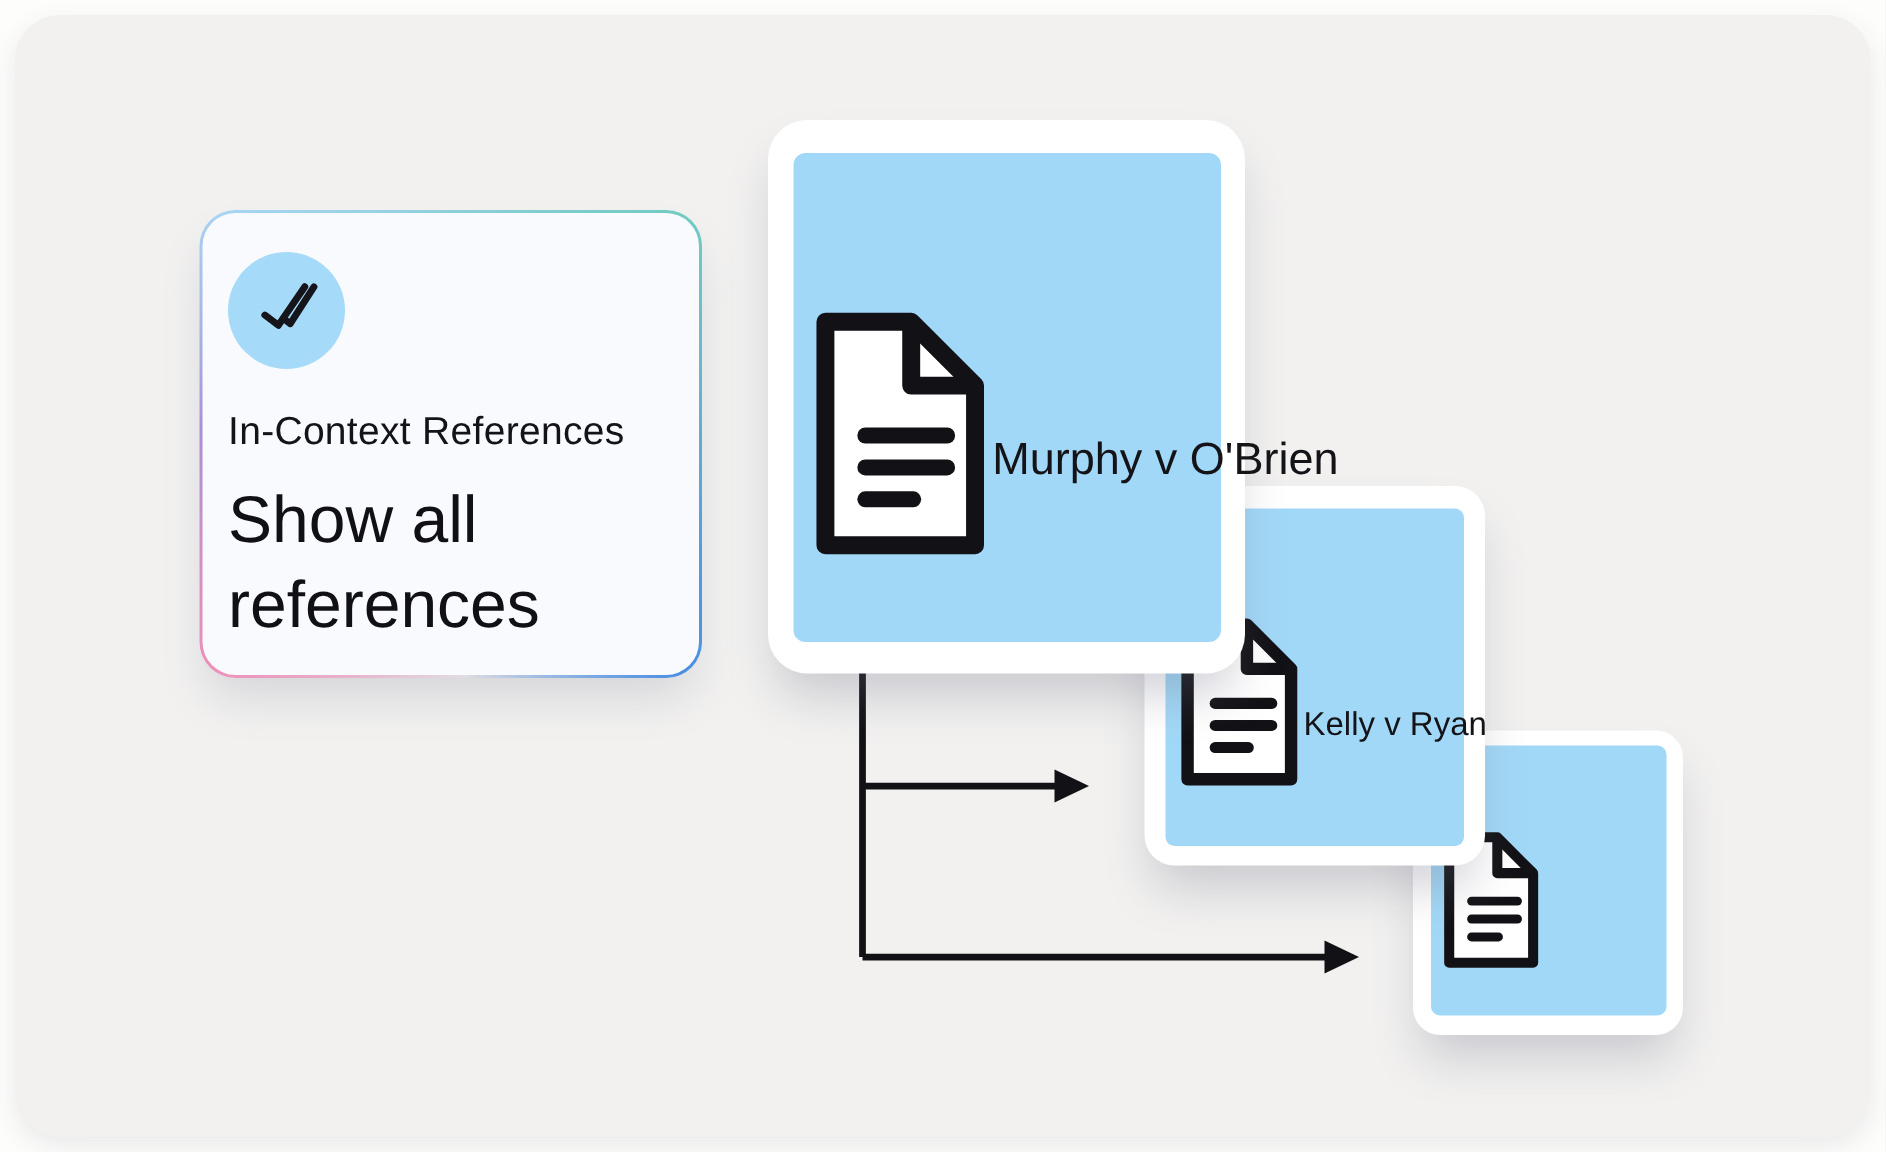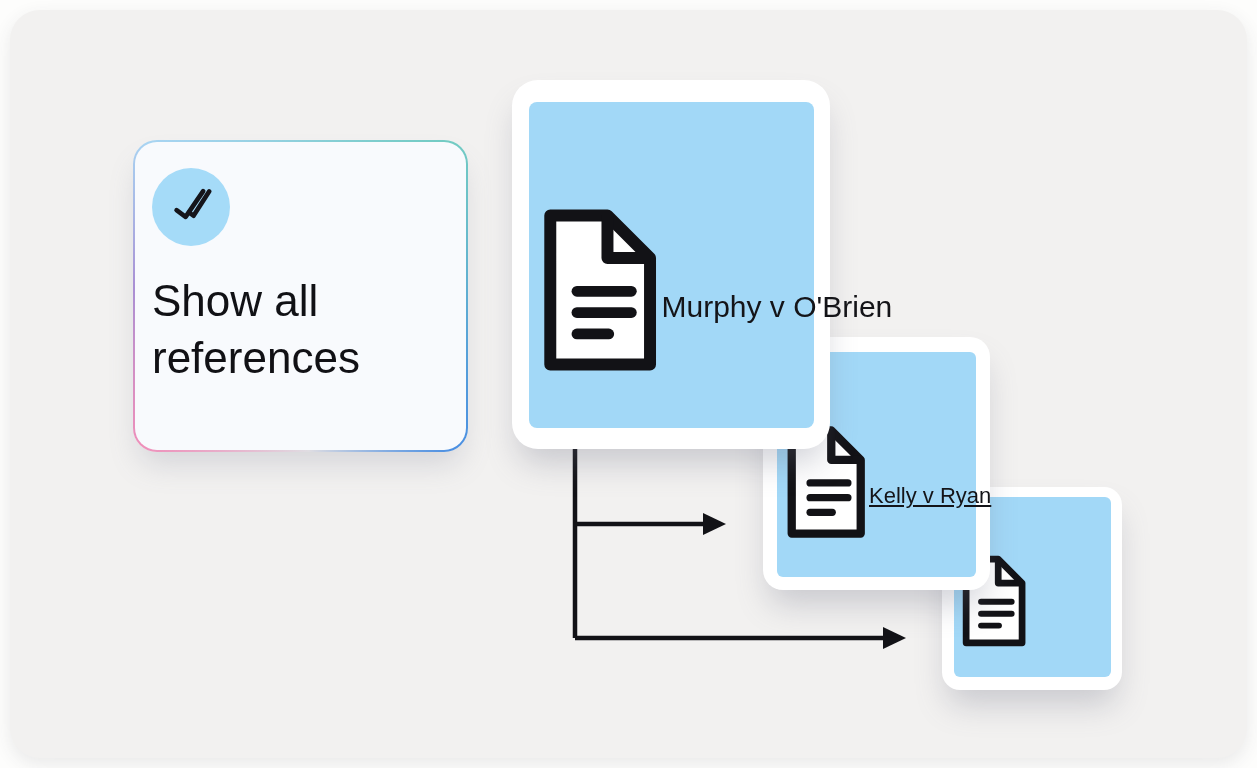--- a/index.html
+++ b/index.html
@@ -102,24 +102,23 @@
     border-radius:26px;padding:22px 16px;
     z-index:6;
   }
   .doc1 .blue{
     width:285px;height:326px;margin:0 auto;
     border-radius:8px;padding-top:53px;
   }
   .doc1 .doc-caption{font-size:30px;margin-top:30px;}
 
   .doc-card.doc2{
-    left:763px;top:337px;width:227px;height:253px;
+    left:763px;top:324px;width:227px;height:253px;
     border-radius:20px;padding:15px 13px;
     z-index:4;
-    text-decoration:underline;
   }
   .doc2 .blue{
     width:199px;height:225px;margin:0 auto;
     border-radius:6px;padding-top:38px;
   }
   .doc2 .doc-caption{font-size:22px;margin-top:24px;}
 
   .doc-card.doc3{
     left:942px;top:487px;width:180px;height:203px;
     border-radius:18px;padding:10px 11px;
@@ -148,20 +147,21 @@
       <div class="check-circle">
         <span>
           <svg width="46" height="46" viewBox="0 0 46 46">
             <g transform="rotate(-8 23 23)" fill="none" stroke="#15151b" stroke-width="4.6" stroke-linecap="round" stroke-linejoin="round">
               <polyline points="8,26 16,34 37,11"></polyline>
               <polyline points="20,30 24,34 43,12"></polyline>
             </g>
           </svg>
         </span>
       </div>
+      <div class="eyebrow">In-Context References</div>
       <div class="headline">Show all references</div>
     </div>
   </div>
 
   <div class="doc-card doc1">
     <div class="blue">
       <span>
         <svg width="133" height="170" viewBox="0 0 100 126">
           <g stroke="#121216" stroke-linejoin="round" fill="#ffffff">
             <path d="M16 7 L59 7 L91 39 L91 119 L16 119 Z" stroke-width="9"></path>

